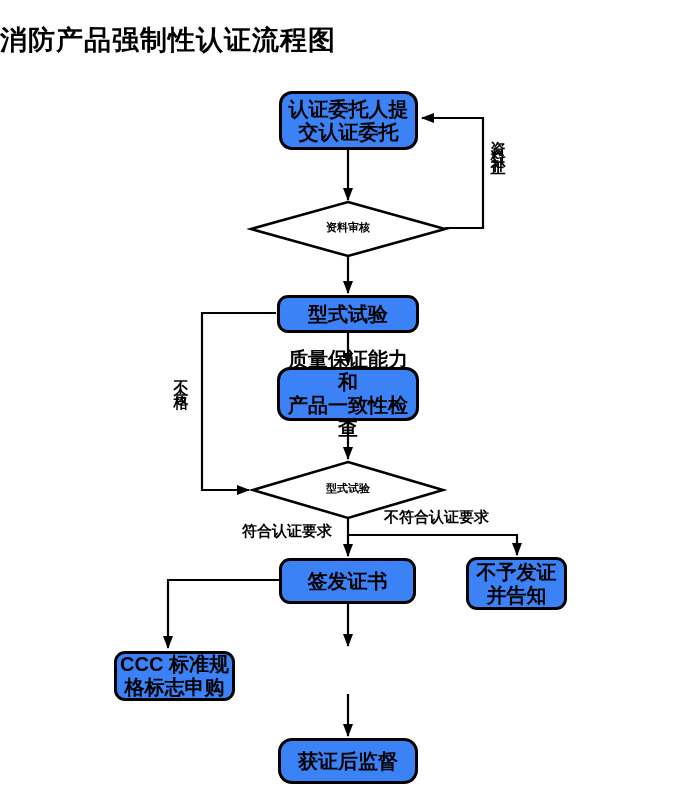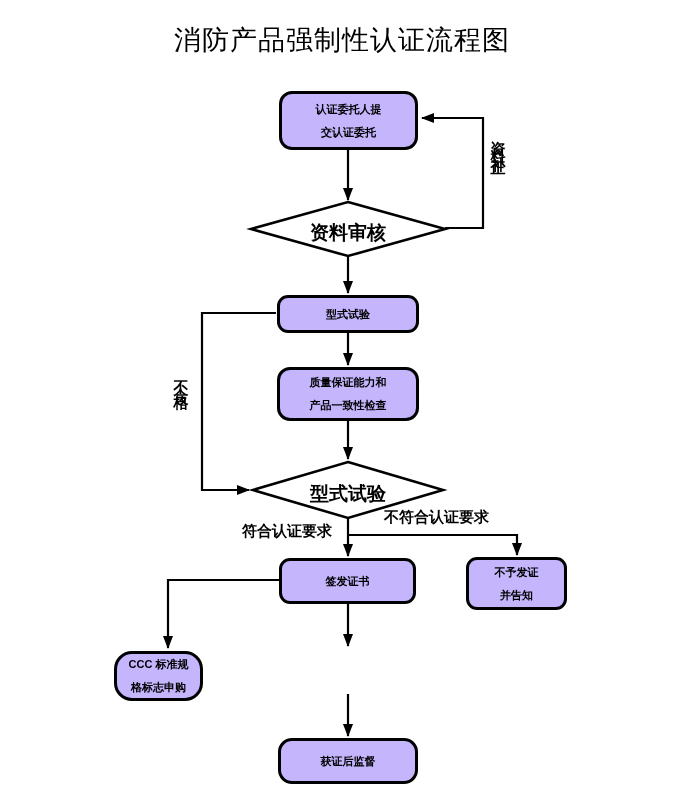--- a/index.html
+++ b/index.html
@@ -9,71 +9,70 @@
     height: 812px;
     background: #ffffff;
     font-family: "Liberation Sans", sans-serif;
     color: #000000;
     overflow: hidden;
   }
   .page-title {
     position: absolute;
     left: 0; top: 22px;
     width: 100%;
-    text-align: center;
     font-size: 27px;
-    font-weight: normal;
+    font-weight: bold;
     letter-spacing: 1px;
   }
   svg.connector-layer {
     position: absolute;
     left: 0; top: 0;
     width: 684px; height: 812px;
   }
   .node {
     position: absolute;
     box-sizing: border-box;
     border: 3px solid #000000;
     border-radius: 13px;
-    background: #c4b5fd;
+    background: #3b82f6;
     display: flex;
     align-items: center;
     justify-content: center;
     text-align: center;
-    font-size: 11px;
+    font-size: 20px;
     font-weight: bold;
     line-height: 23px;
     white-space: pre-line;
   }
   .diamond-label {
     position: absolute;
     width: 120px;
     text-align: center;
-    font-size: 19px;
+    font-size: 11px;
     font-weight: bold;
   }
   .edge-label {
     position: absolute;
     font-size: 15px;
     font-weight: bold;
     white-space: nowrap;
   }
   .edge-label.vertical {
     writing-mode: vertical-rl;
     text-orientation: upright;
     letter-spacing: 7px;
     white-space: normal;
   }
   
   .n-submit      { left: 279px; top: 91px;  width: 139px; height: 59px; }
   .n-type-test   { left: 277px; top: 295px; width: 142px; height: 38px; border-radius: 11px; }
   .n-quality     { left: 277px; top: 367px; width: 142px; height: 54px; }
   .n-issue       { left: 279px; top: 558px; width: 137px; height: 46px; border-radius: 11px; }
   .n-no-cert     { left: 466px; top: 557px; width: 101px; height: 53px; border-radius: 11px; }
-  .n-ccc         { left: 114px; top: 651px; width: 89px; height: 50px; border-radius: 18px; }
+  .n-ccc         { left: 114px; top: 651px; width: 121px; height: 50px; border-radius: 11px; }
   .n-info        { left: 278px; top: 648px; width: 140px; height: 46px; border-radius: 11px; }
   .n-supervision { left: 278px; top: 738px; width: 140px; height: 46px; border-radius: 14px; }
 
   .l-review-label   { left: 288px; top: 220px; }
   .l-decision-label { left: 288px; top: 481px; }
   .l-correction { left: 488px; top: 129px; }
   .l-unqualified{ left: 171px; top: 369px; }
   .l-meets      { left: 230px; top: 522px; margin-left: 12px; }
   .l-not-meets  { left: 384px; top: 508px; }
 </style>

